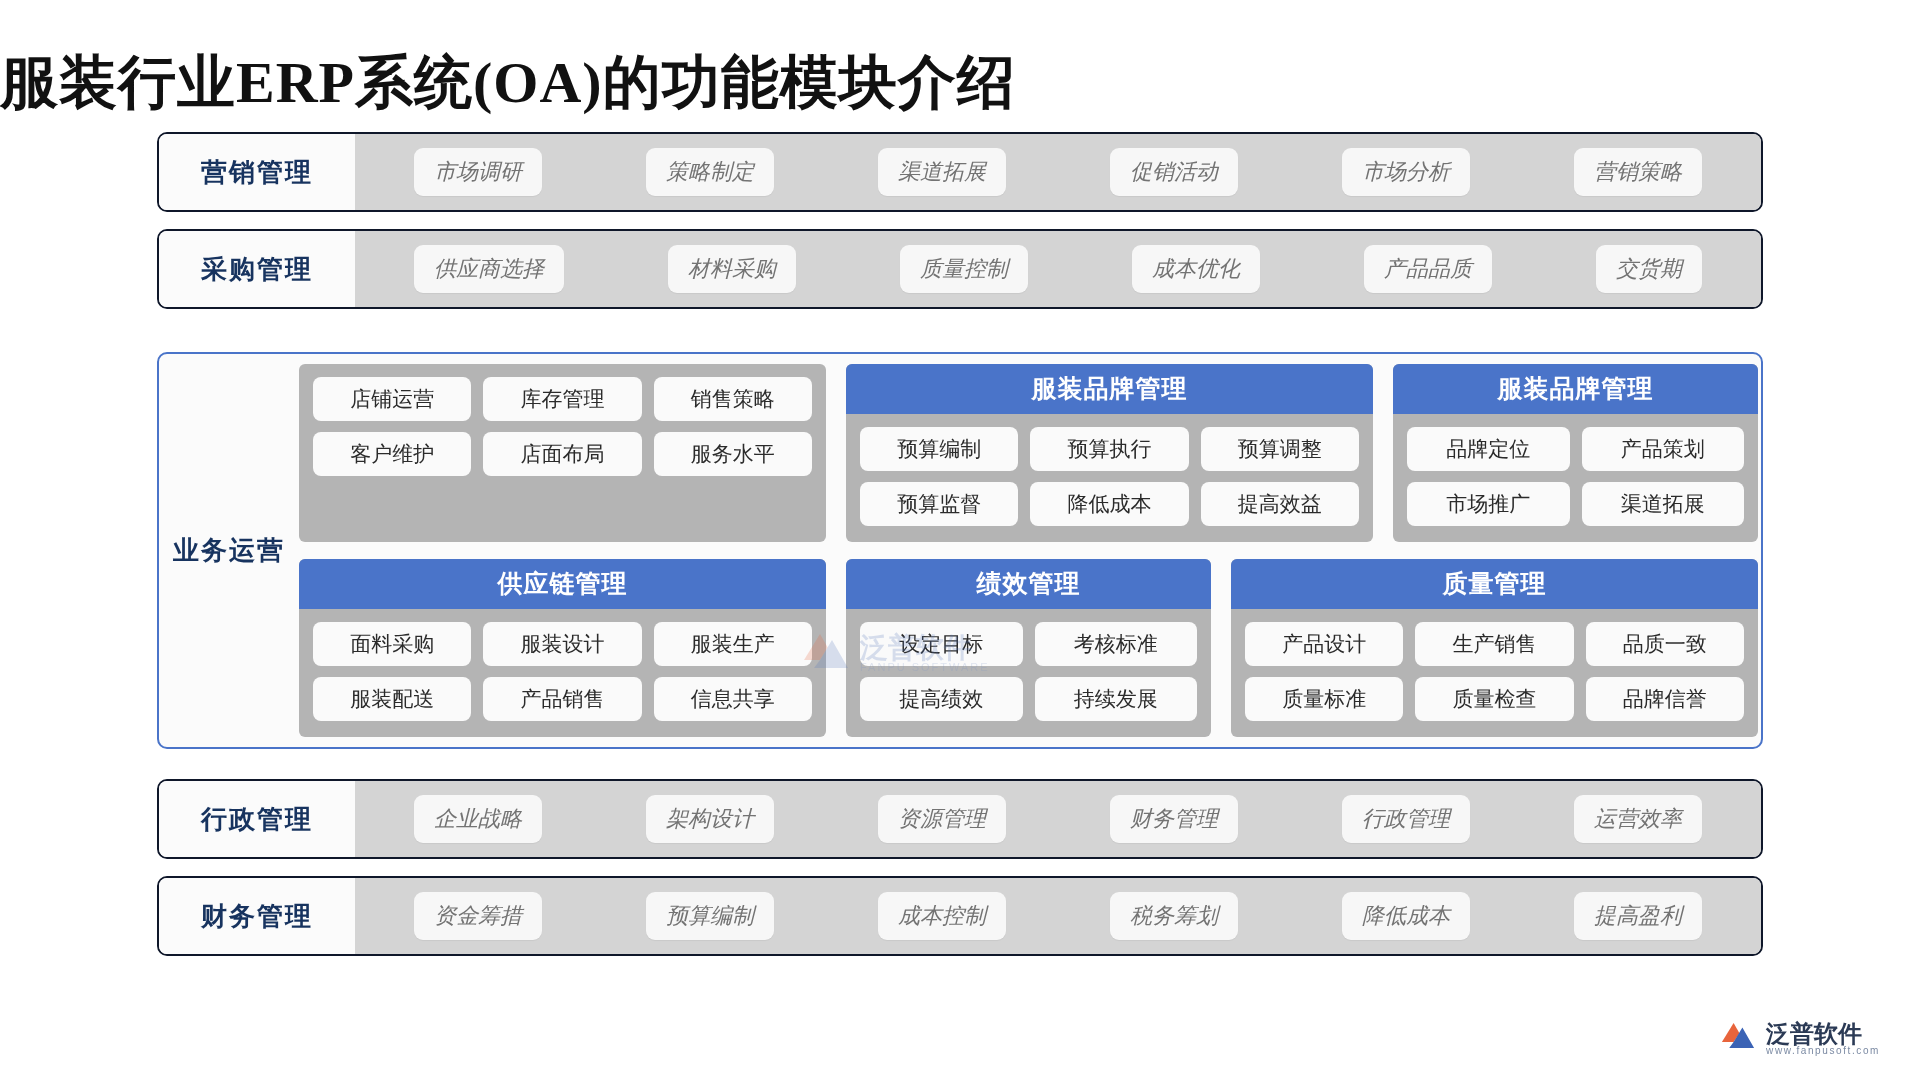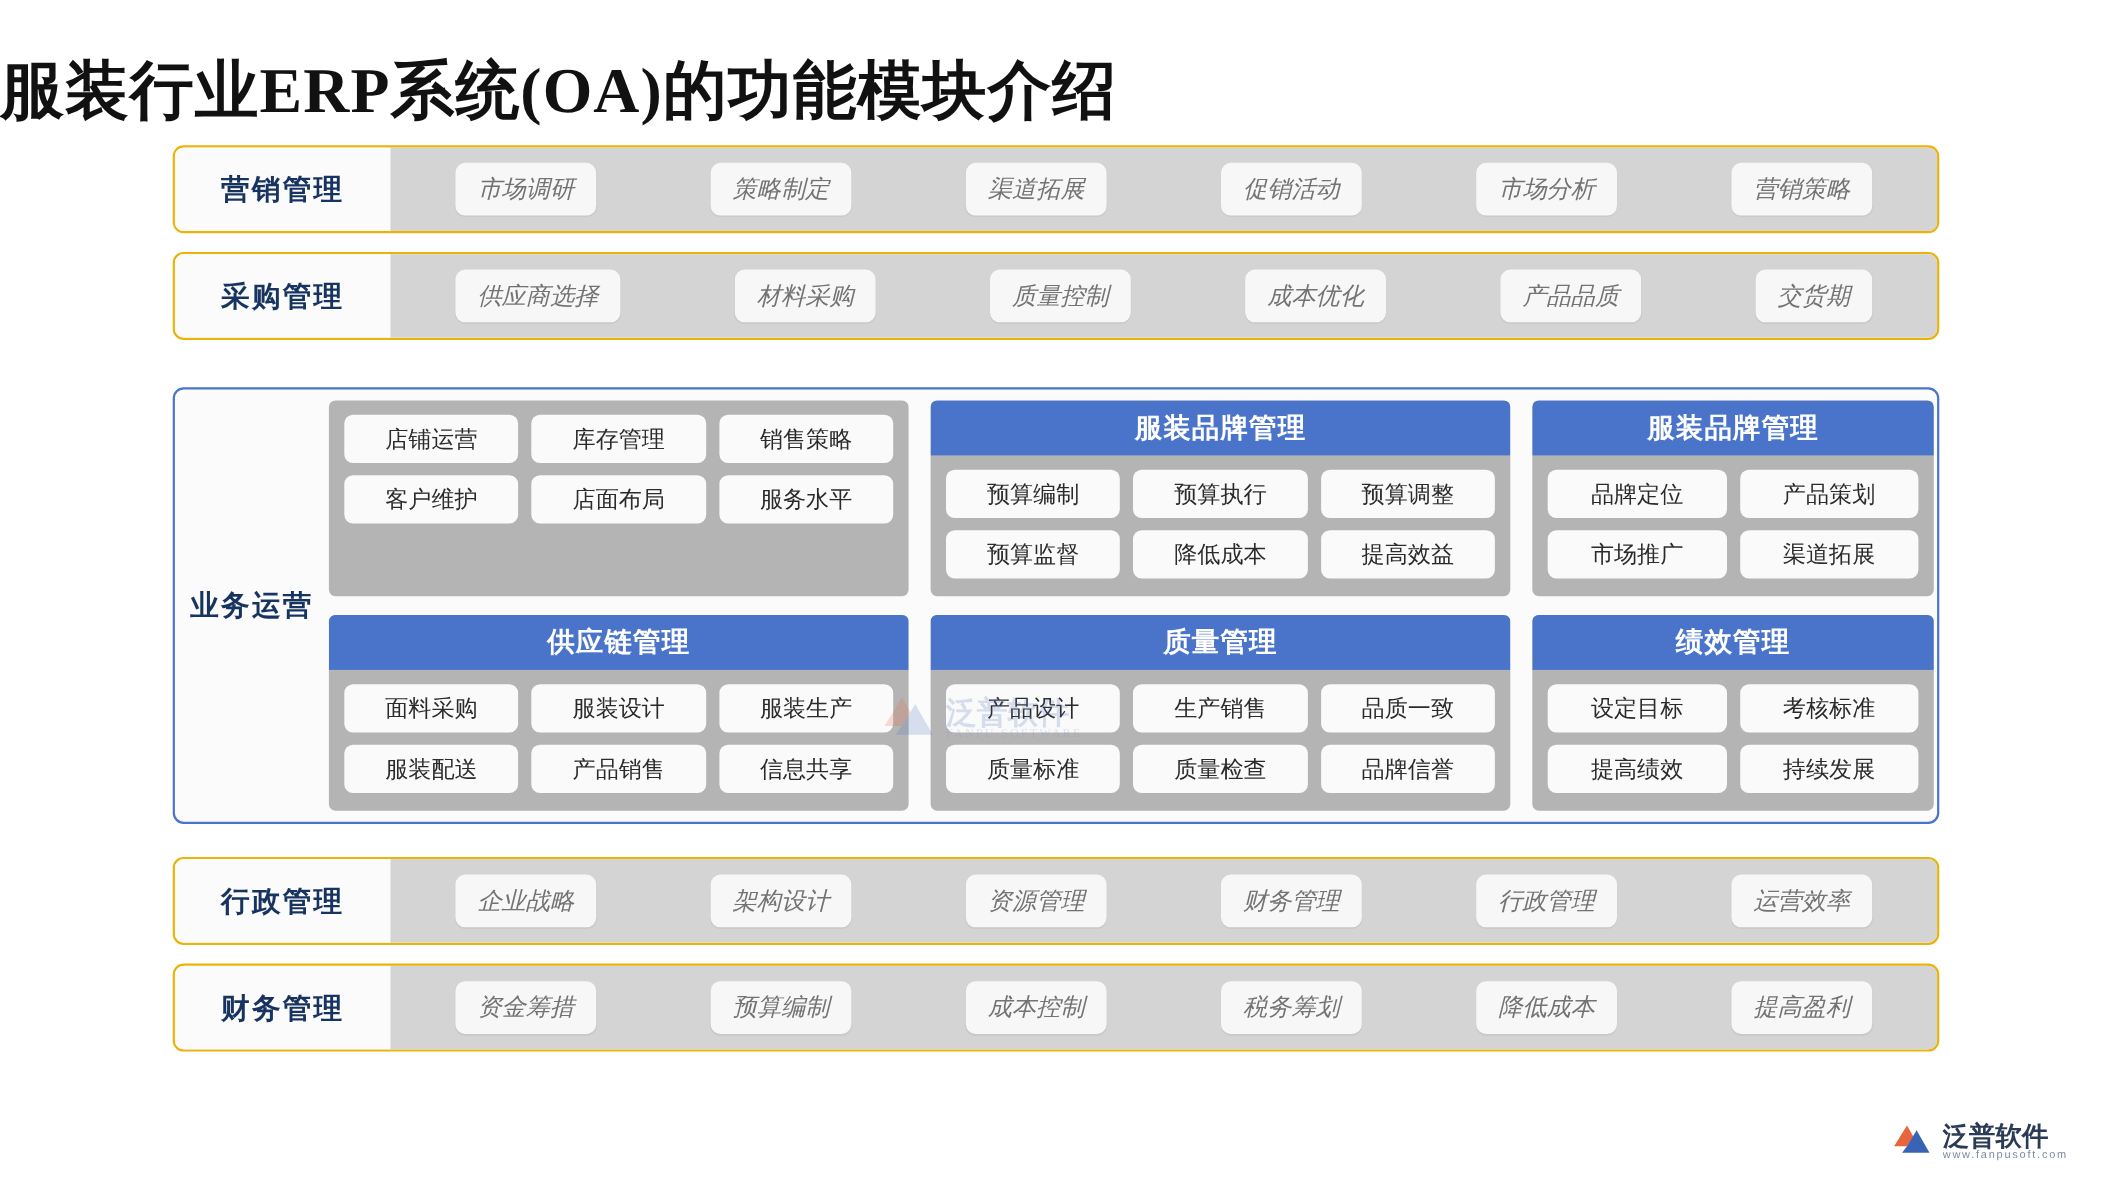--- a/index.html
+++ b/index.html
@@ -25,21 +25,21 @@
     padding-top: 44px;
     padding-bottom: 10px;
     font-family: "Liberation Serif", "DejaVu Serif", serif;
   }
 
   
   .band {
     box-sizing: border-box;
     margin: 0 auto;
     width: 1606px;
-    border: 2px solid #eab308;
+    border: 2px solid #0f172a;
     border-radius: 10px;
     background: #fbfbfb;
     display: flex;
     align-items: stretch;
     overflow: hidden;
   }
   .band-label {
     flex: 0 0 196px;
     display: flex;
     align-items: center;
@@ -168,21 +168,21 @@
   .watermark .wm-main {
     font-size: 28px;
     font-weight: bold;
     color: #5577bb;
     font-family: "Liberation Sans", sans-serif;
   }
   .watermark .wm-sub {
     font-size: 11px;
     letter-spacing: 2px;
     color: #7b93c4;
-    font-family: Liberation Serif, serif;
+    font-family: Liberation Sans, sans-serif;
   }
 
   
   .brand {
     position: absolute;
     right: 40px;
     bottom: 22px;
     display: flex;
     align-items: center;
     gap: 9px;
@@ -295,45 +295,45 @@
                 <div class="cell">服装设计</div>
                 <div class="cell">服装生产</div>
               </div>
               <div class="card-line">
                 <div class="cell">服装配送</div>
                 <div class="cell">产品销售</div>
                 <div class="cell">信息共享</div>
               </div>
             </div>
           </div>
+          <div class="card narrow">
+            <div class="card-head">绩效管理</div>
+            <div class="card-body">
+              <div class="card-line">
+                <div class="cell">设定目标</div>
+                <div class="cell">考核标准</div>
+              </div>
+              <div class="card-line">
+                <div class="cell">提高绩效</div>
+                <div class="cell">持续发展</div>
+              </div>
+            </div>
+          </div>
           <div class="card wide">
             <div class="card-head">质量管理</div>
             <div class="card-body">
               <div class="card-line">
                 <div class="cell">产品设计</div>
                 <div class="cell">生产销售</div>
                 <div class="cell">品质一致</div>
               </div>
               <div class="card-line">
                 <div class="cell">质量标准</div>
                 <div class="cell">质量检查</div>
                 <div class="cell">品牌信誉</div>
-              </div>
-            </div>
-          </div>
-          <div class="card narrow">
-            <div class="card-head">绩效管理</div>
-            <div class="card-body">
-              <div class="card-line">
-                <div class="cell">设定目标</div>
-                <div class="cell">考核标准</div>
-              </div>
-              <div class="card-line">
-                <div class="cell">提高绩效</div>
-                <div class="cell">持续发展</div>
               </div>
             </div>
           </div>
         </div>
       </div>
     </div>
     <div class="gap-big" style="height: 30px;"></div>
     <div class="band band-row">
       <div class="band-label">行政管理</div>
       <div class="band-items">

